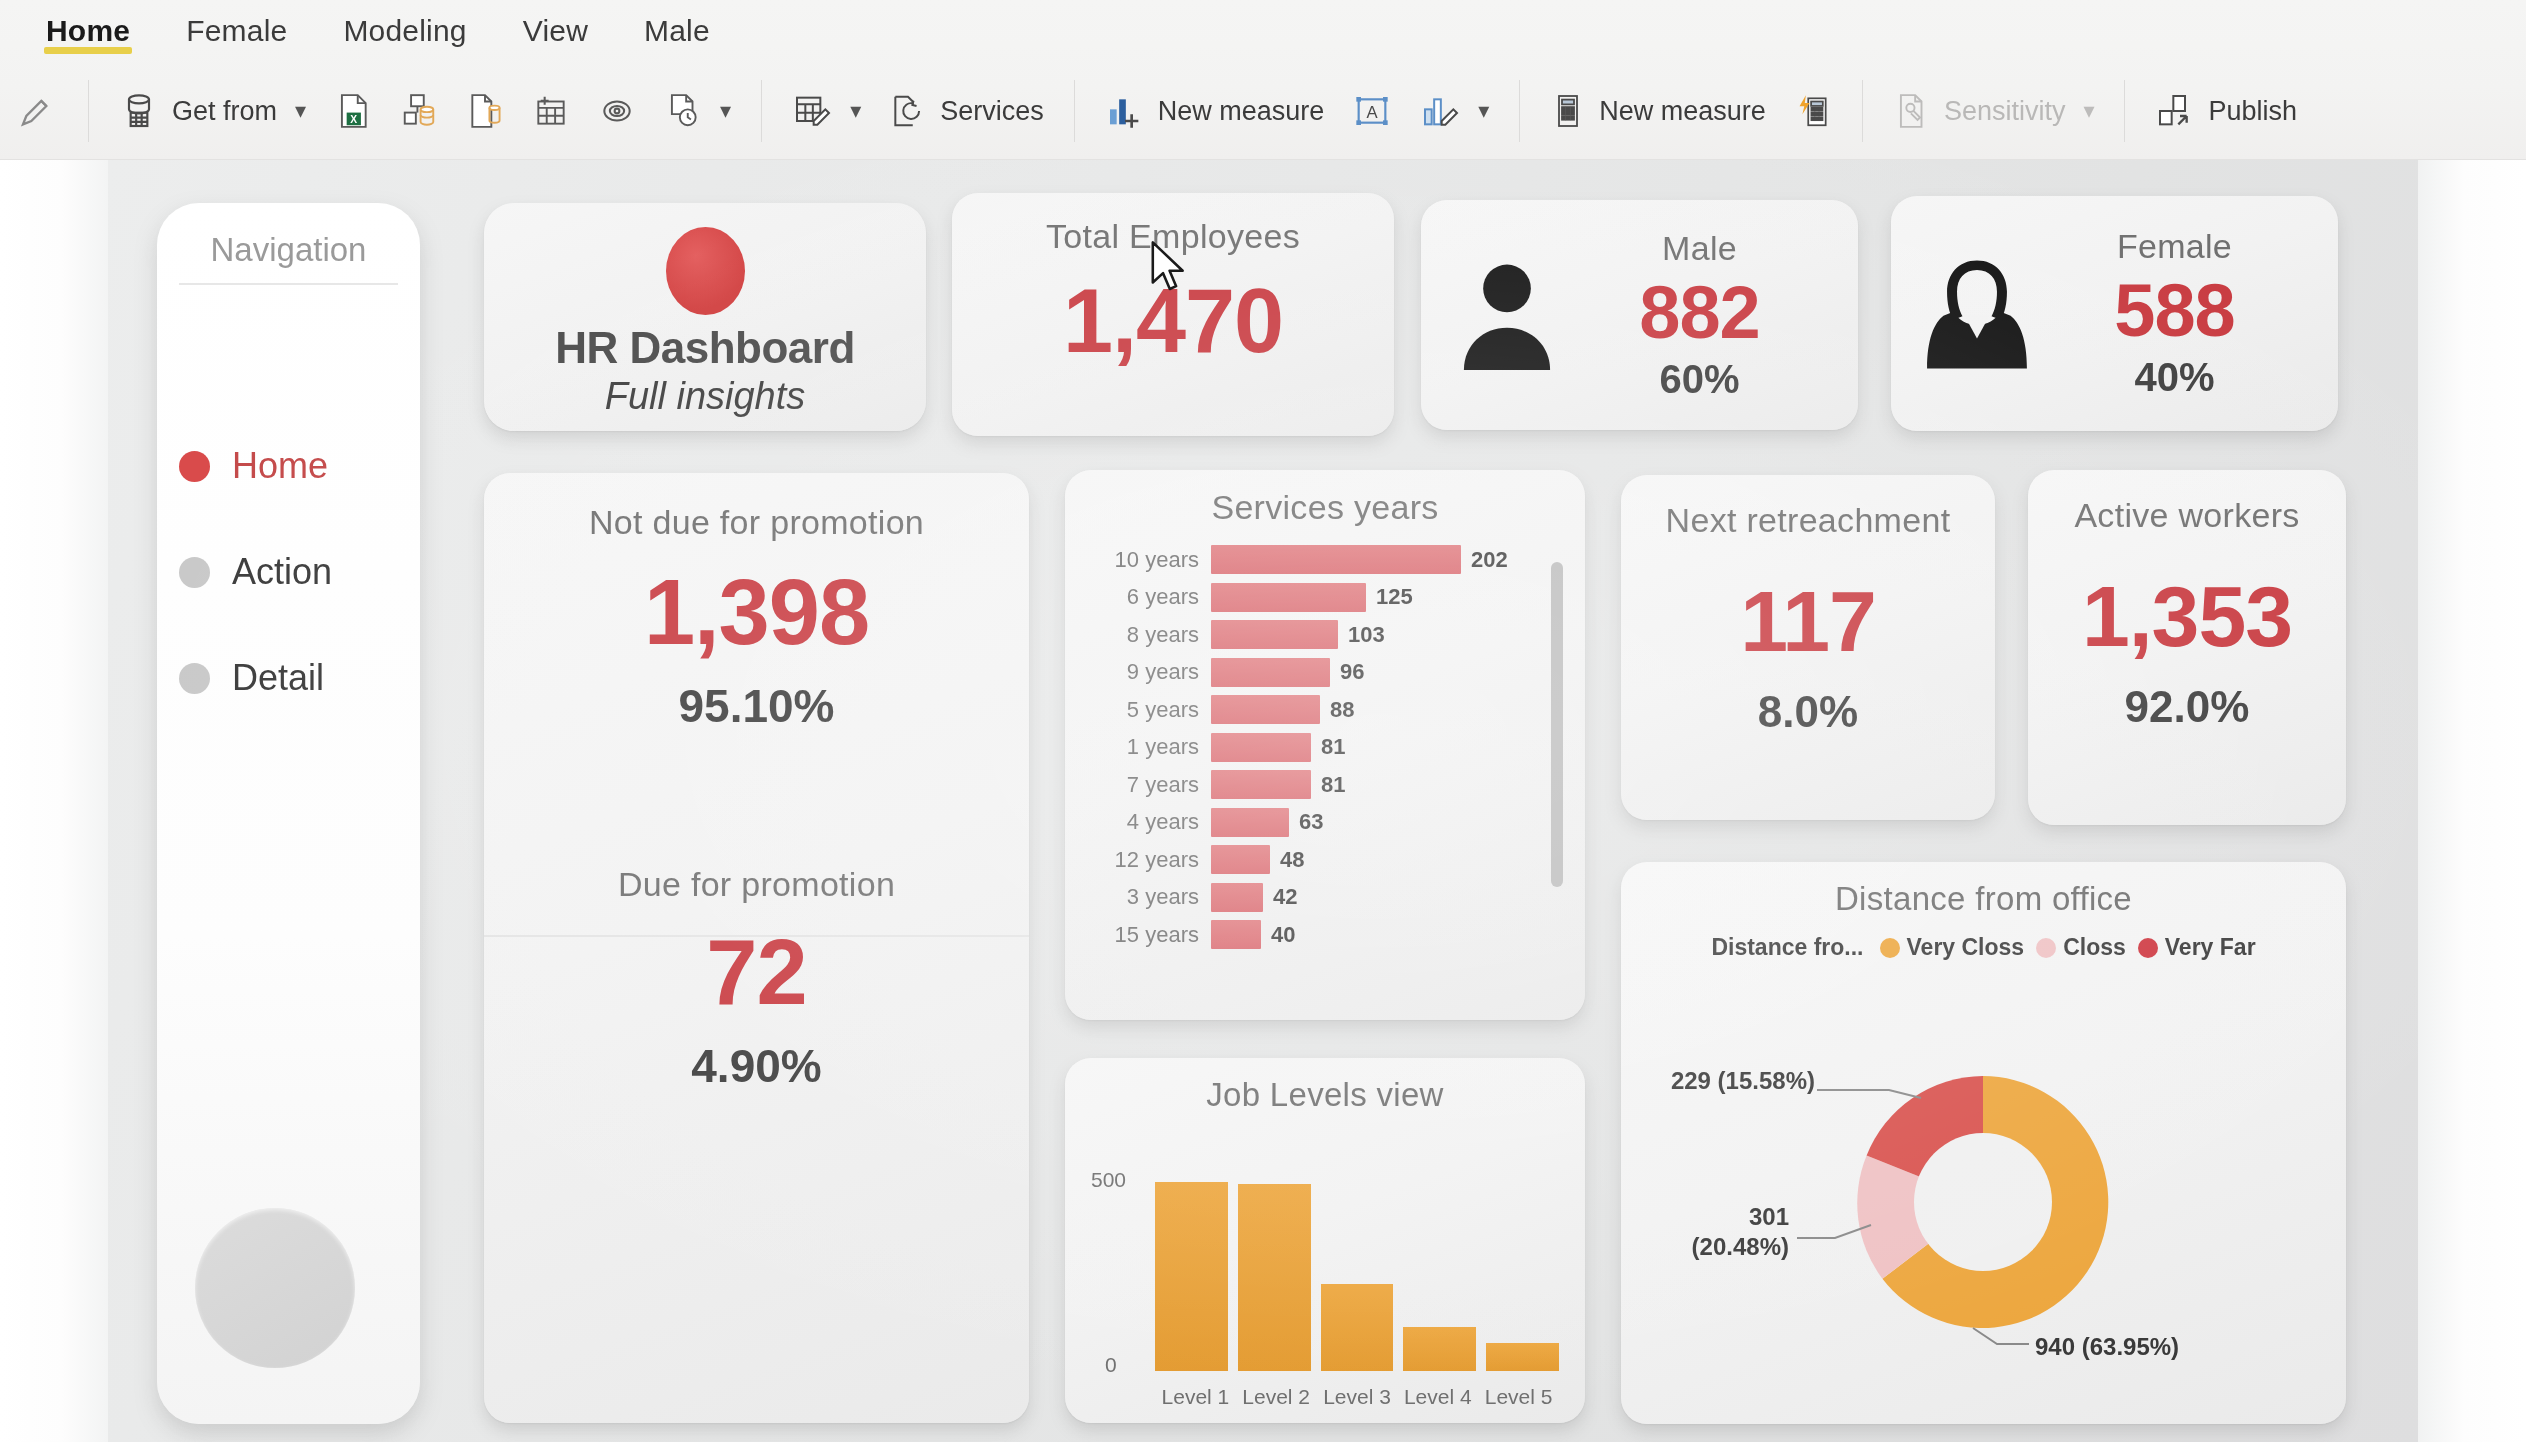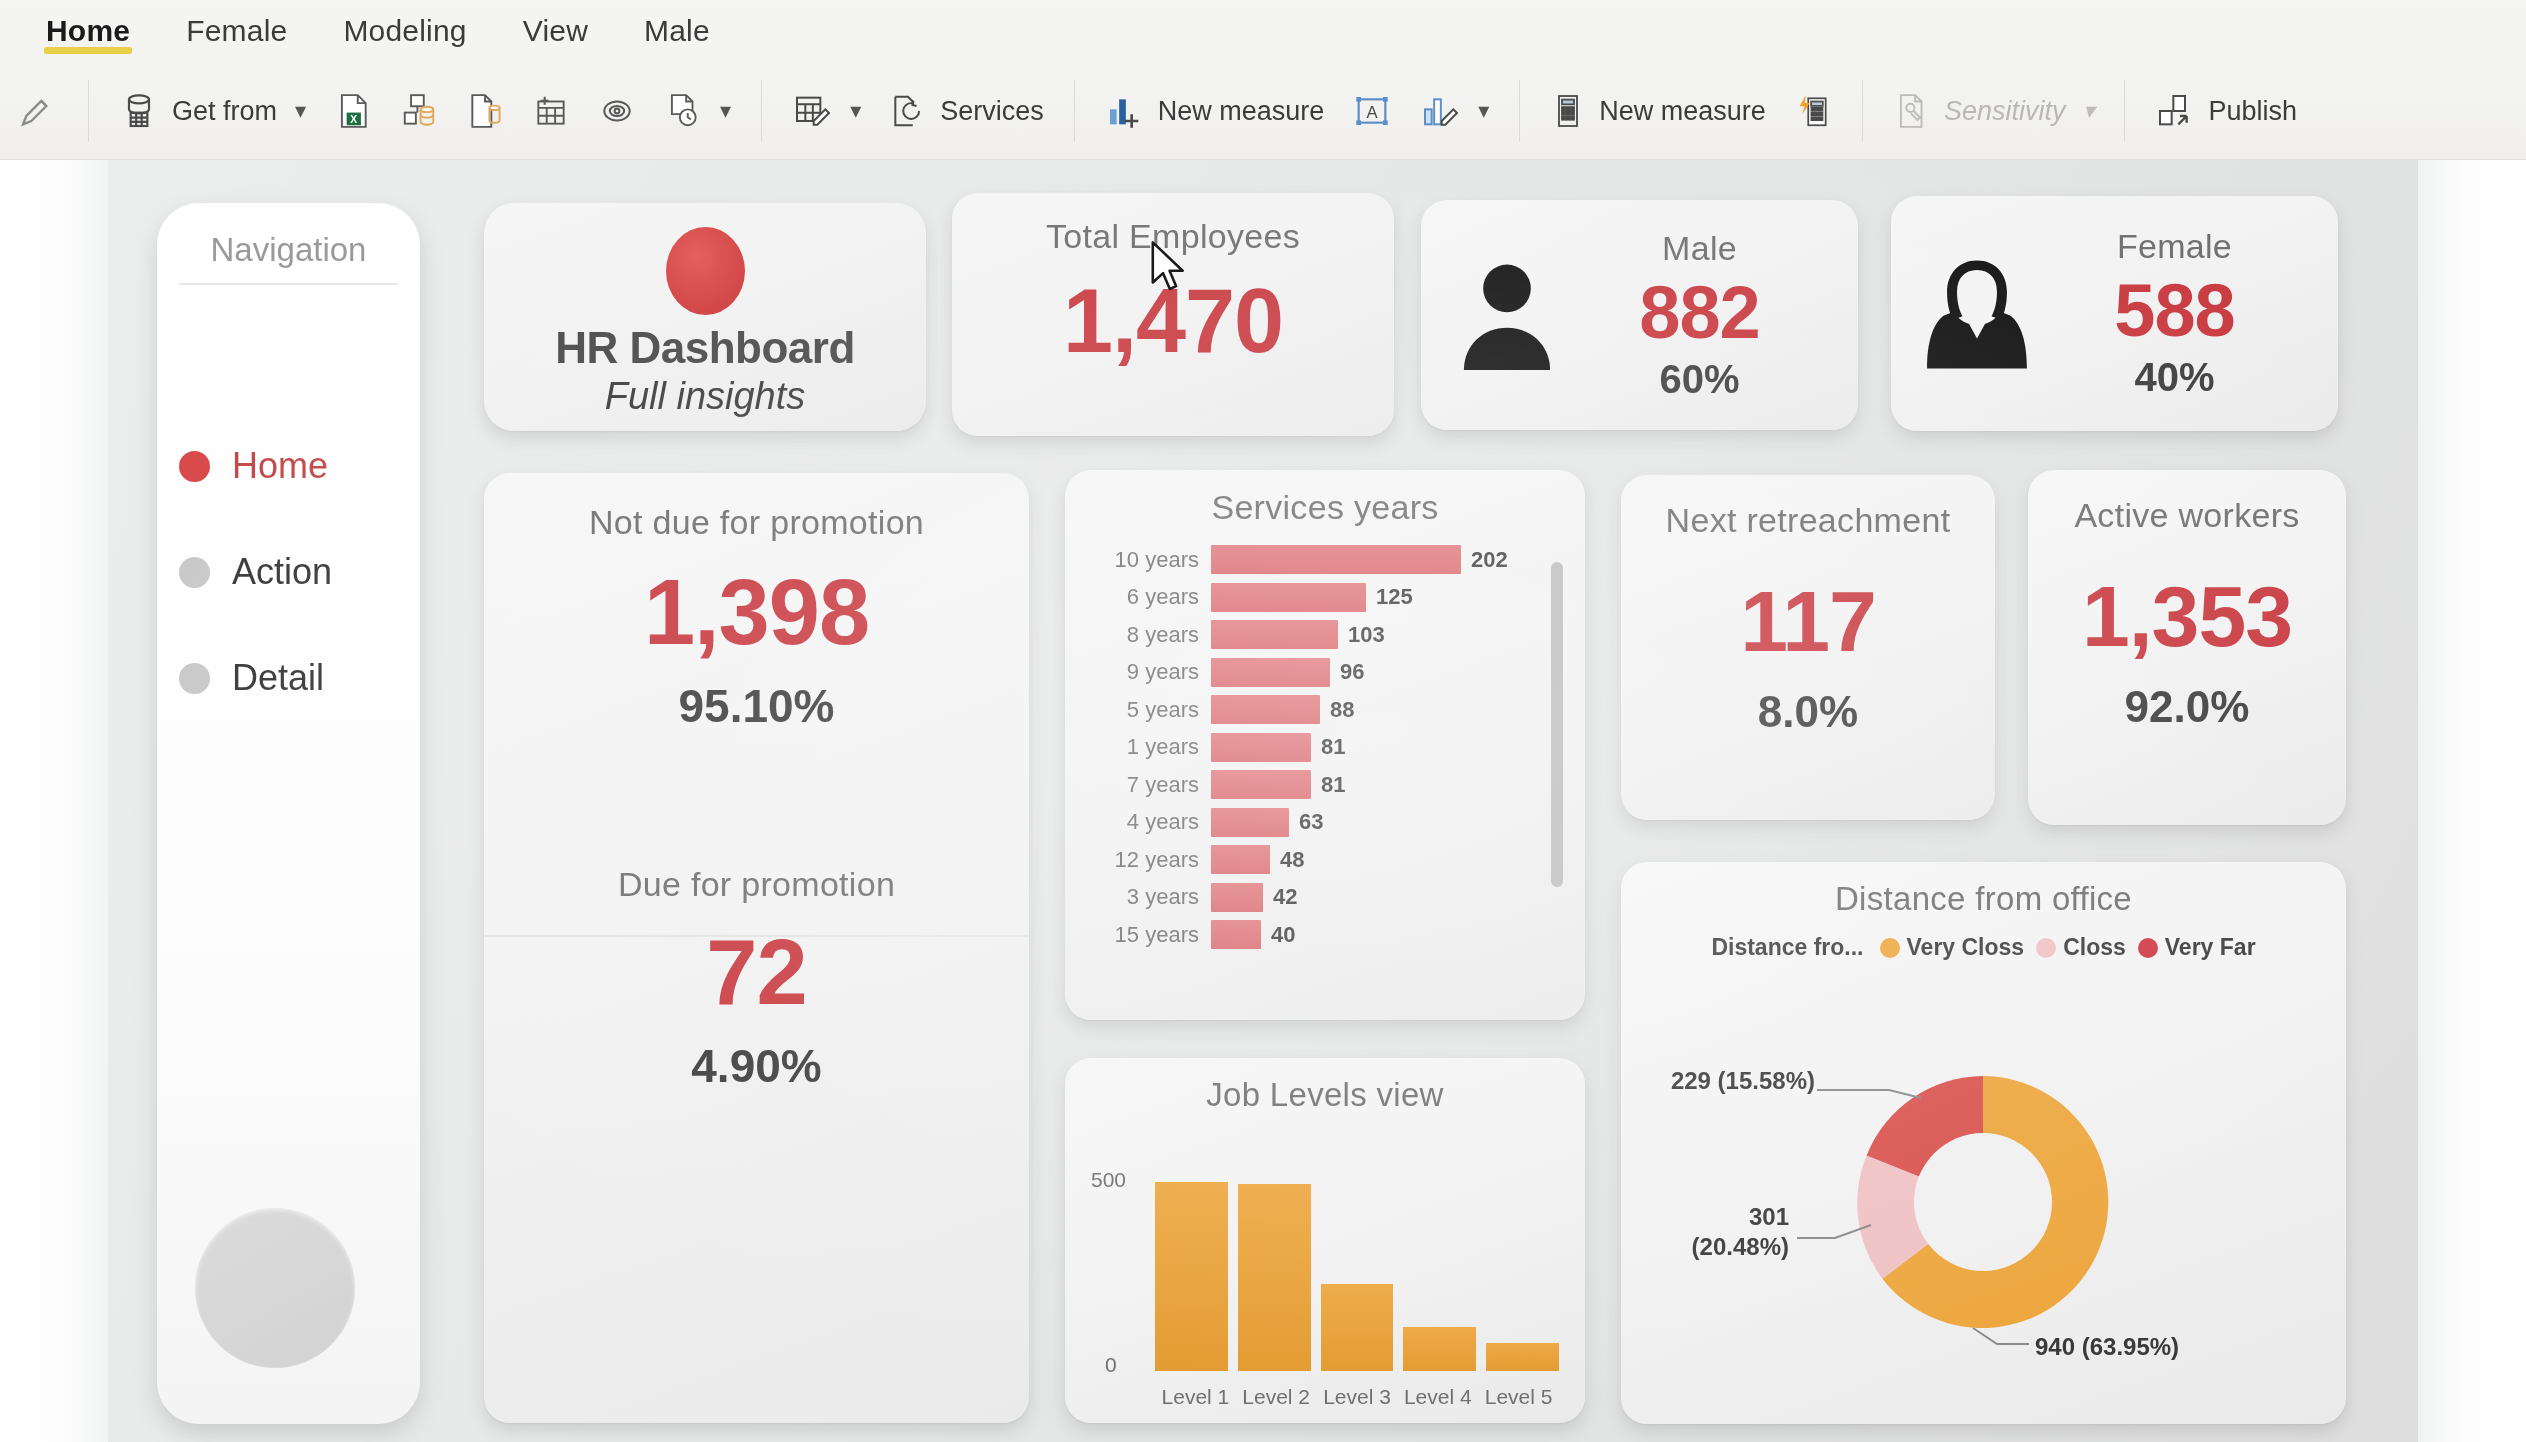--- a/index.html
+++ b/index.html
@@ -34,21 +34,21 @@
 
   .toolbar {
     position: absolute; left: 0; top: 62px; height: 98px; width: 100%;
     display: flex; align-items: center; padding-left: 4px;
   }
   .tb-item {
     display: flex; align-items: center; gap: 13px;
     padding: 8px 14px; color: #3b3b3b; font-size: 27px; white-space: nowrap;
     cursor: default;
   }
-  .tb-item.disabled { color: #b9b8b7; font-style: italic; }
+  .tb-item.disabled { color: #b9b8b7; }
   .tb-sep {
     width: 1px; height: 62px; background: #dcdbda; margin: 0 16px;
   }
   .ico { display: inline-flex; align-items: center; justify-content: center; }
   .chev { font-size: 22px; color: #555; margin-left: 5px; }
 
   
   .canvas-outer {
     position: absolute; left: 0; top: 160px; width: 2526px; height: 1282px;
     background: #ffffff;

